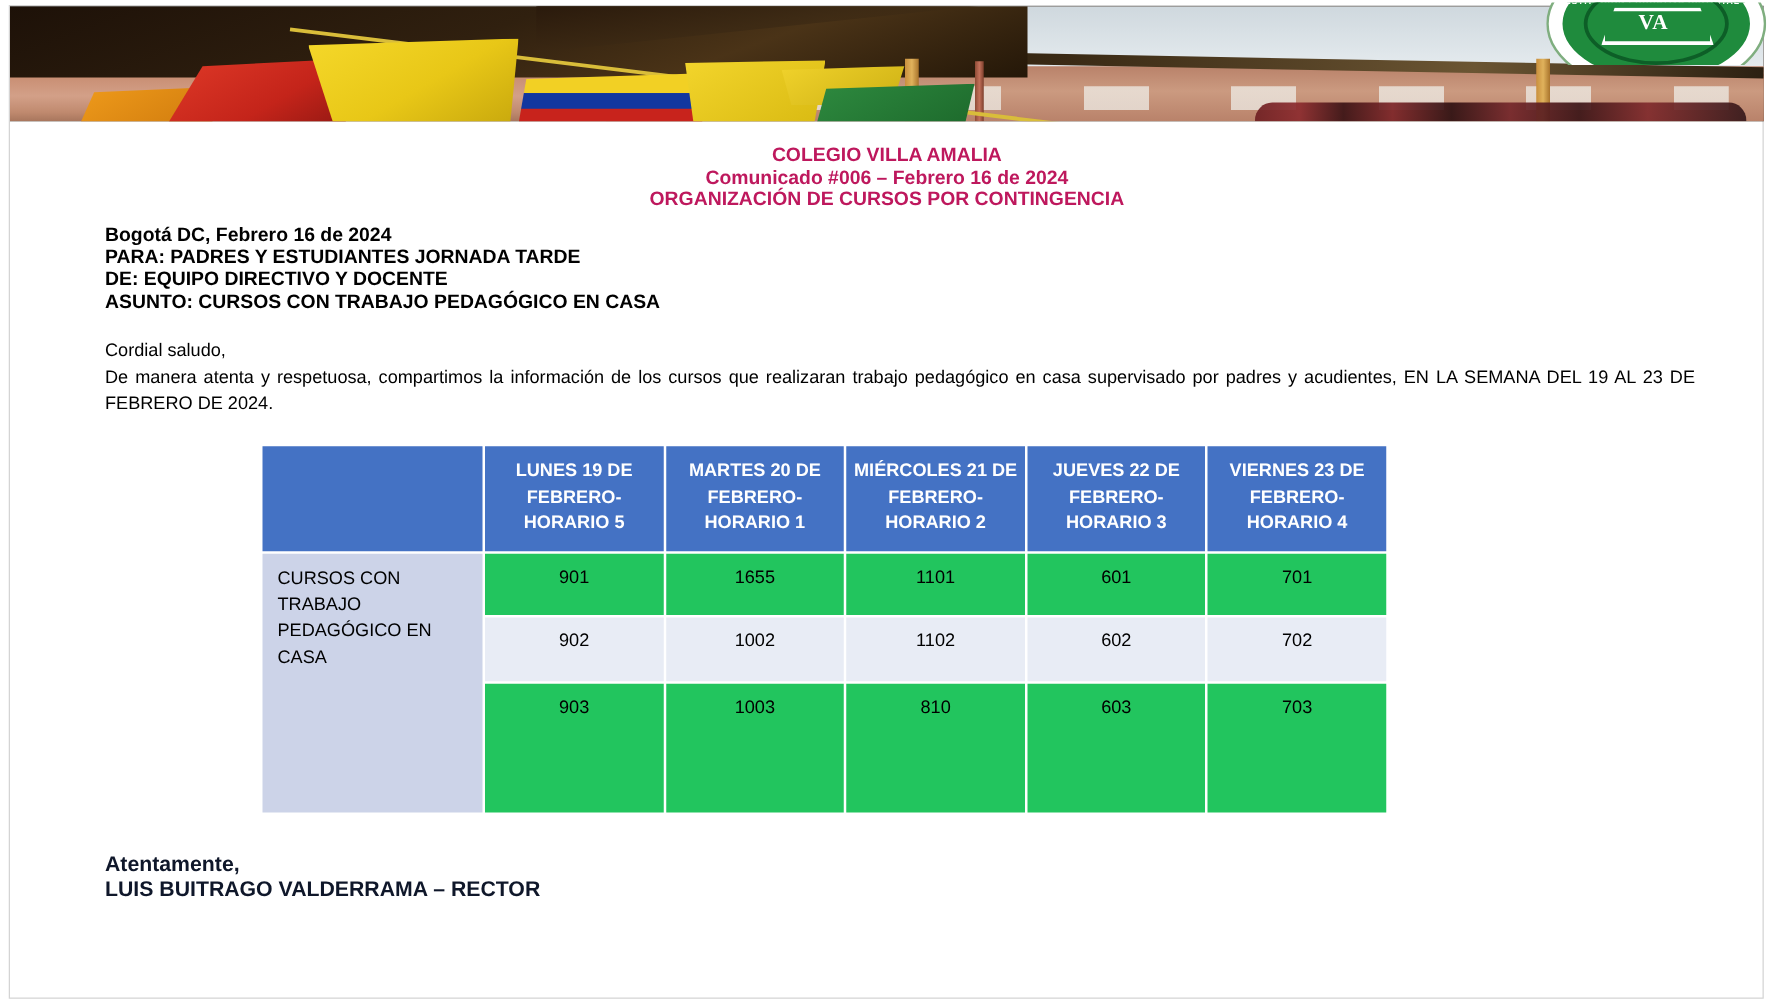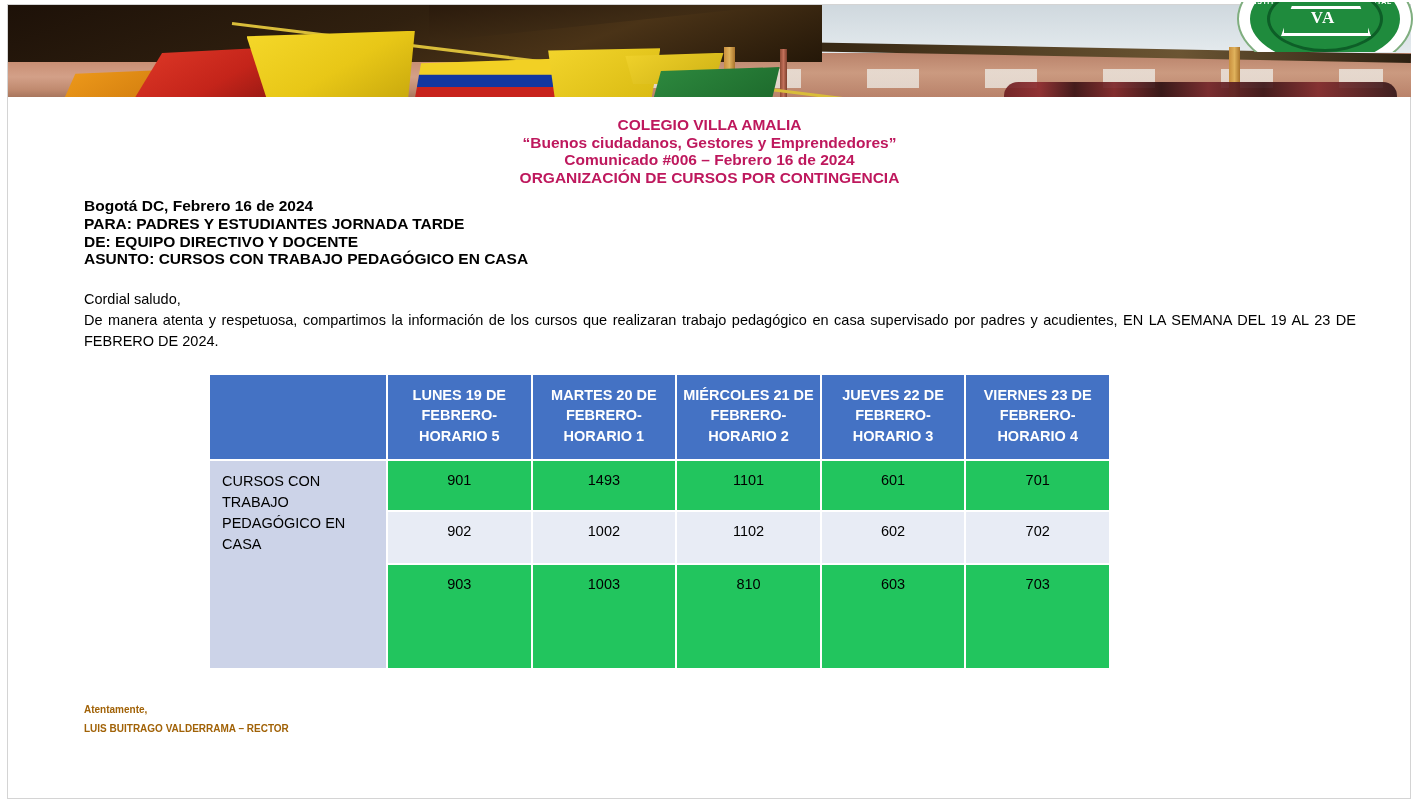--- a/index.html
+++ b/index.html
@@ -390,23 +390,23 @@
   tr.band-b td.cell { background: #e8ecf5; }
   tr.r1 td.cell { height: 37px; }
   tr.r2 td.cell { height: 39px; }
   tr.r3 td.cell { height: 91px; }
 
   
   .sig {
     margin-top: 30px;
     margin-left: 84px;
     font-weight: bold;
-    font-size: 10px;
+    font-size: 17px;
     line-height: 19.5px;
-    color: #a16207;
+    color: #0f172a;
   }
 </style>
 </head>
 <body>
 
 <div class="page">
   <div class="page-border"></div>
 
   <div class="banner">
     <div class="banner-photo"></div>
@@ -436,21 +436,20 @@
     <div class="seal-arc">INSTITUCION EDUCATIVA DISTRITAL VILLA AMALIA</div>
     <div class="seal-inner"></div>
     <div class="seal-mono"></div>
     <div class="seal-mono-txt">VA</div>
   </div>
 
   <div class="doc">
 
     <div class="title-block">
       <div>COLEGIO VILLA AMALIA</div>
-      <div>“Buenos ciudadanos, Gestores y Emprendedores”</div>
       <div>Comunicado #006 – Febrero 16 de 2024</div>
       <div>ORGANIZACIÓN DE CURSOS POR CONTINGENCIA</div>
     </div>
 
     <div class="addr-block">
       <div>Bogotá DC, Febrero 16 de 2024</div>
       <div>PARA: PADRES Y ESTUDIANTES JORNADA TARDE</div>
       <div>DE: EQUIPO DIRECTIVO Y DOCENTE</div>
       <div>ASUNTO: CURSOS CON TRABAJO PEDAGÓGICO EN CASA</div>
     </div>
@@ -467,21 +466,21 @@
             <th>MARTES 20 DE FEBRERO- HORARIO 1</th>
             <th>MIÉRCOLES 21 DE FEBRERO- HORARIO 2</th>
             <th>JUEVES 22 DE FEBRERO- HORARIO 3</th>
             <th>VIERNES 23 DE FEBRERO- HORARIO 4</th>
           </tr>
         </thead>
         <tbody>
           <tr class="band-a r1">
             <td class="rowlabel" rowspan="3">CURSOS CON TRABAJO PEDAGÓGICO EN CASA</td>
             <td class="cell">901</td>
-            <td class="cell">1493</td>
+            <td class="cell">1655</td>
             <td class="cell">1101</td>
             <td class="cell">601</td>
             <td class="cell">701</td>
           </tr>
           <tr class="band-b r2">
             <td class="cell">902</td>
             <td class="cell">1002</td>
             <td class="cell">1102</td>
             <td class="cell">602</td>
             <td class="cell">702</td>

